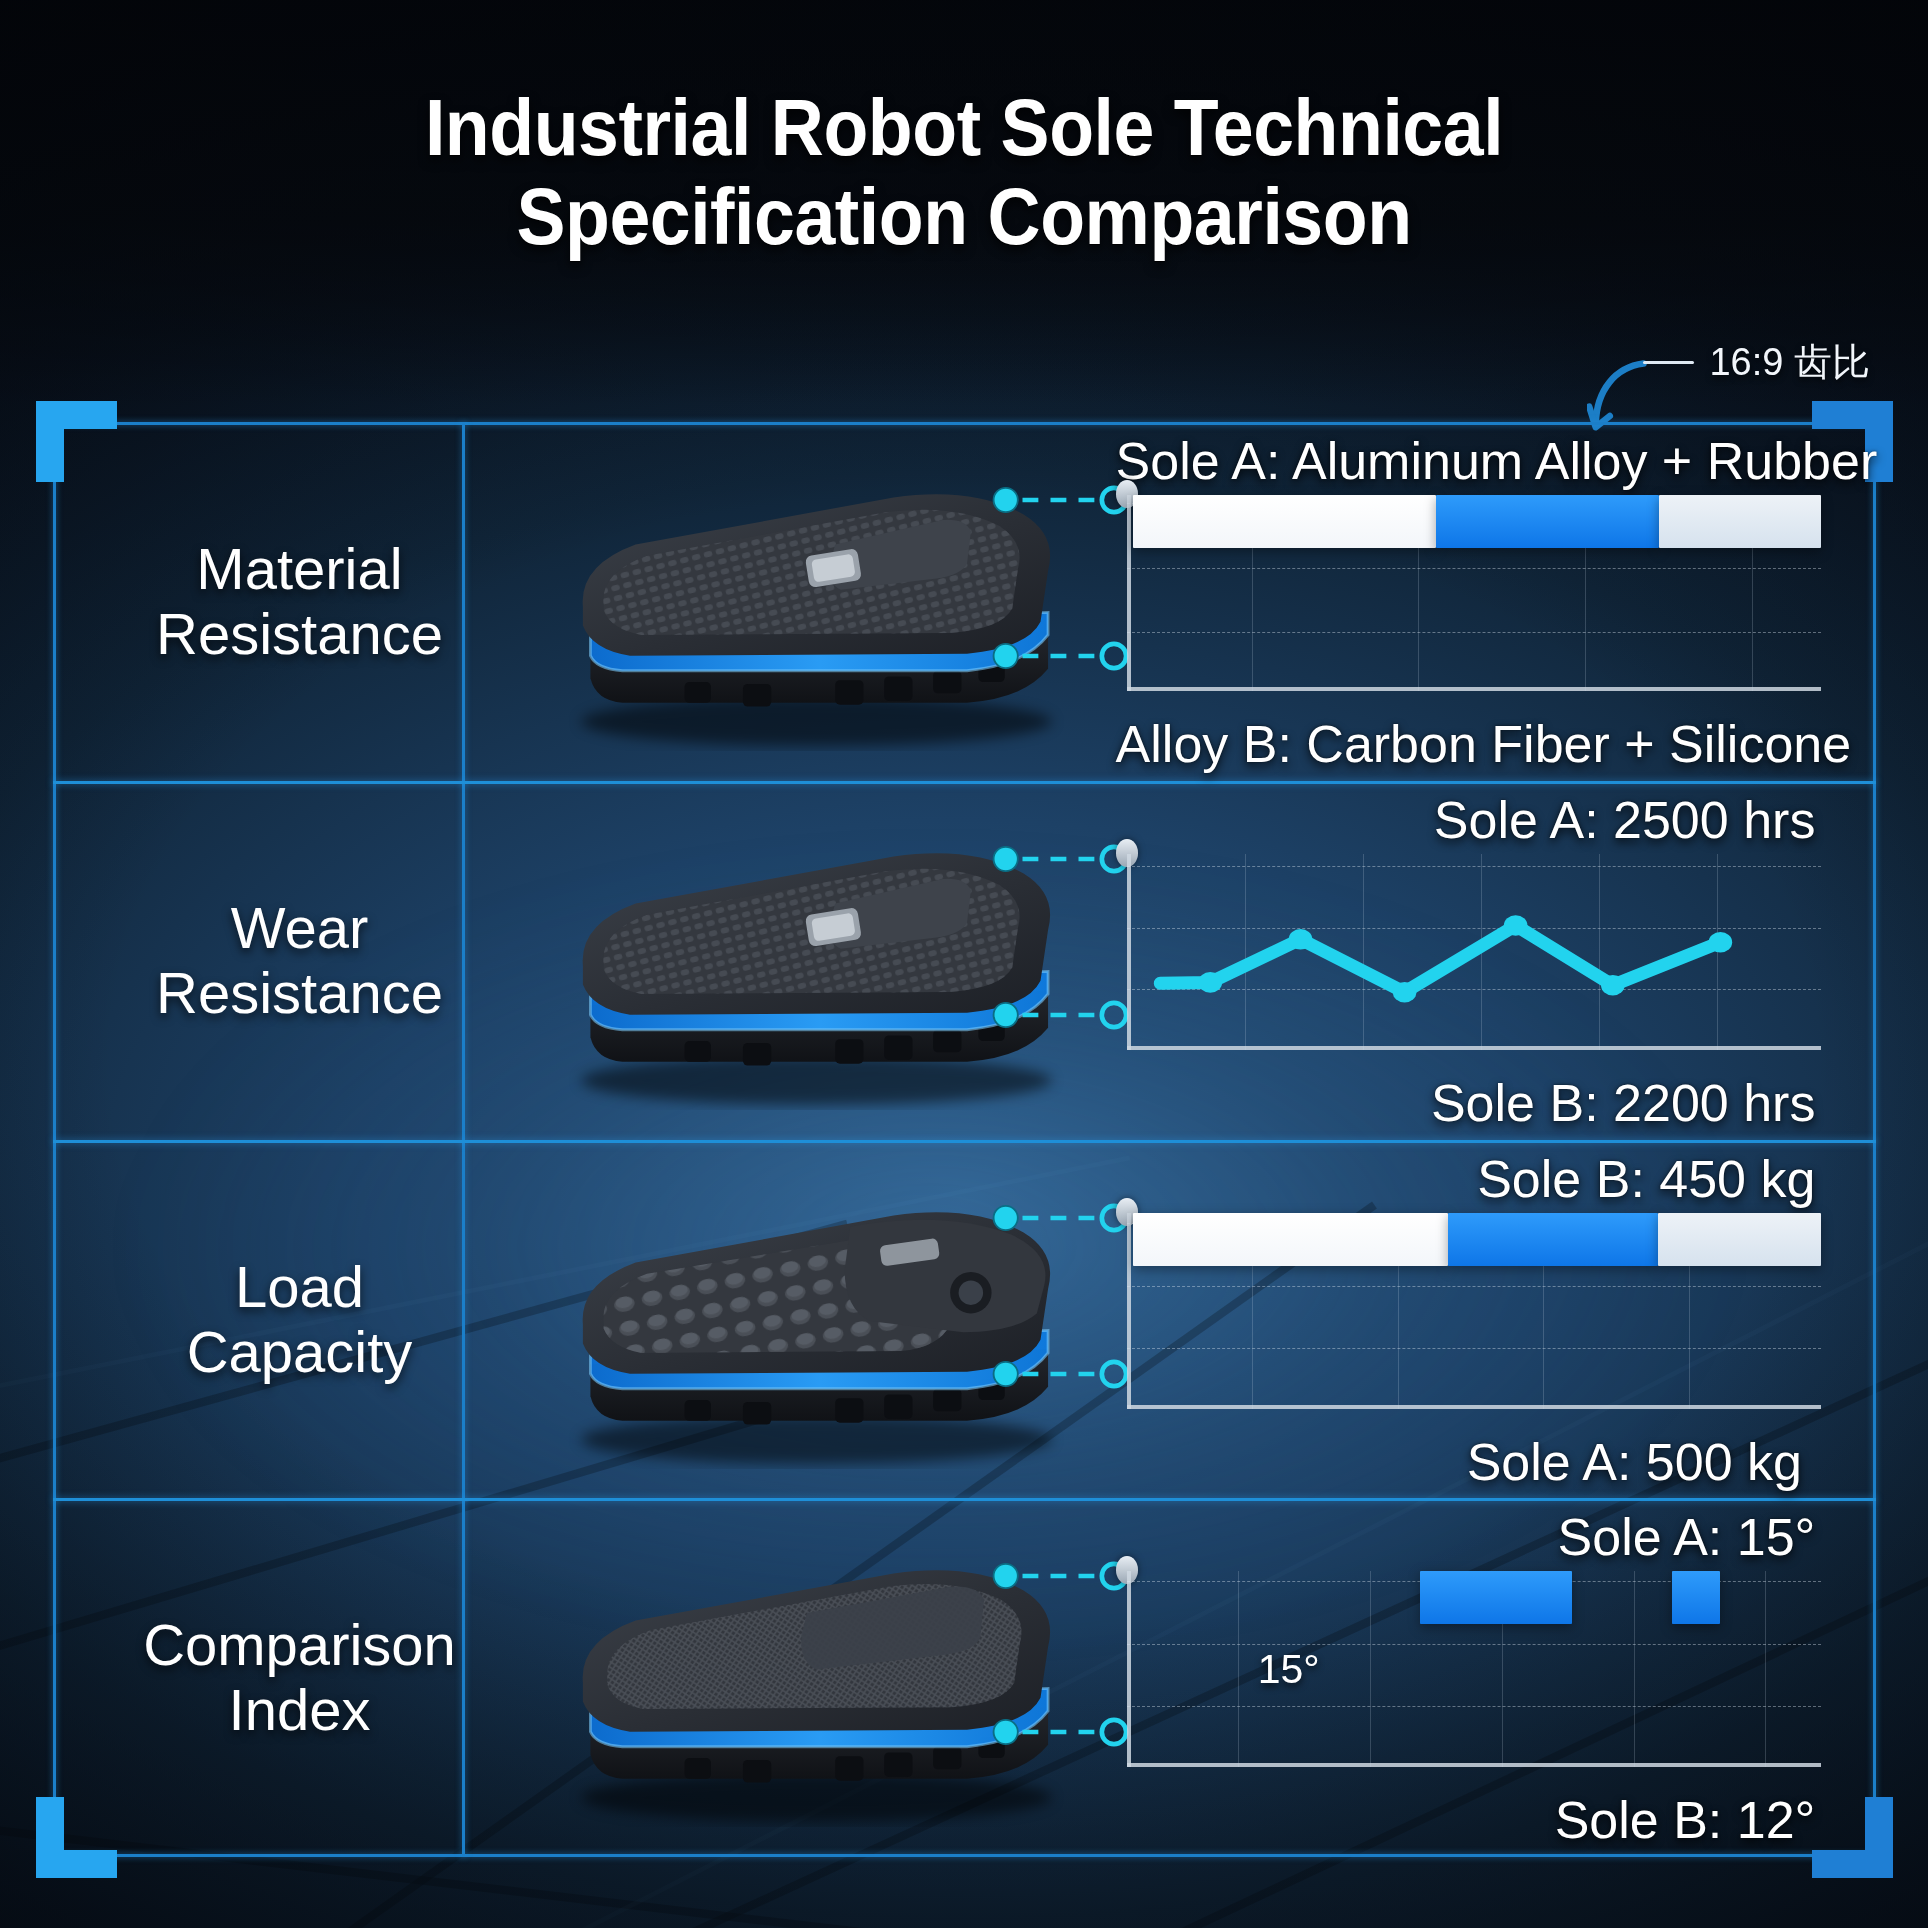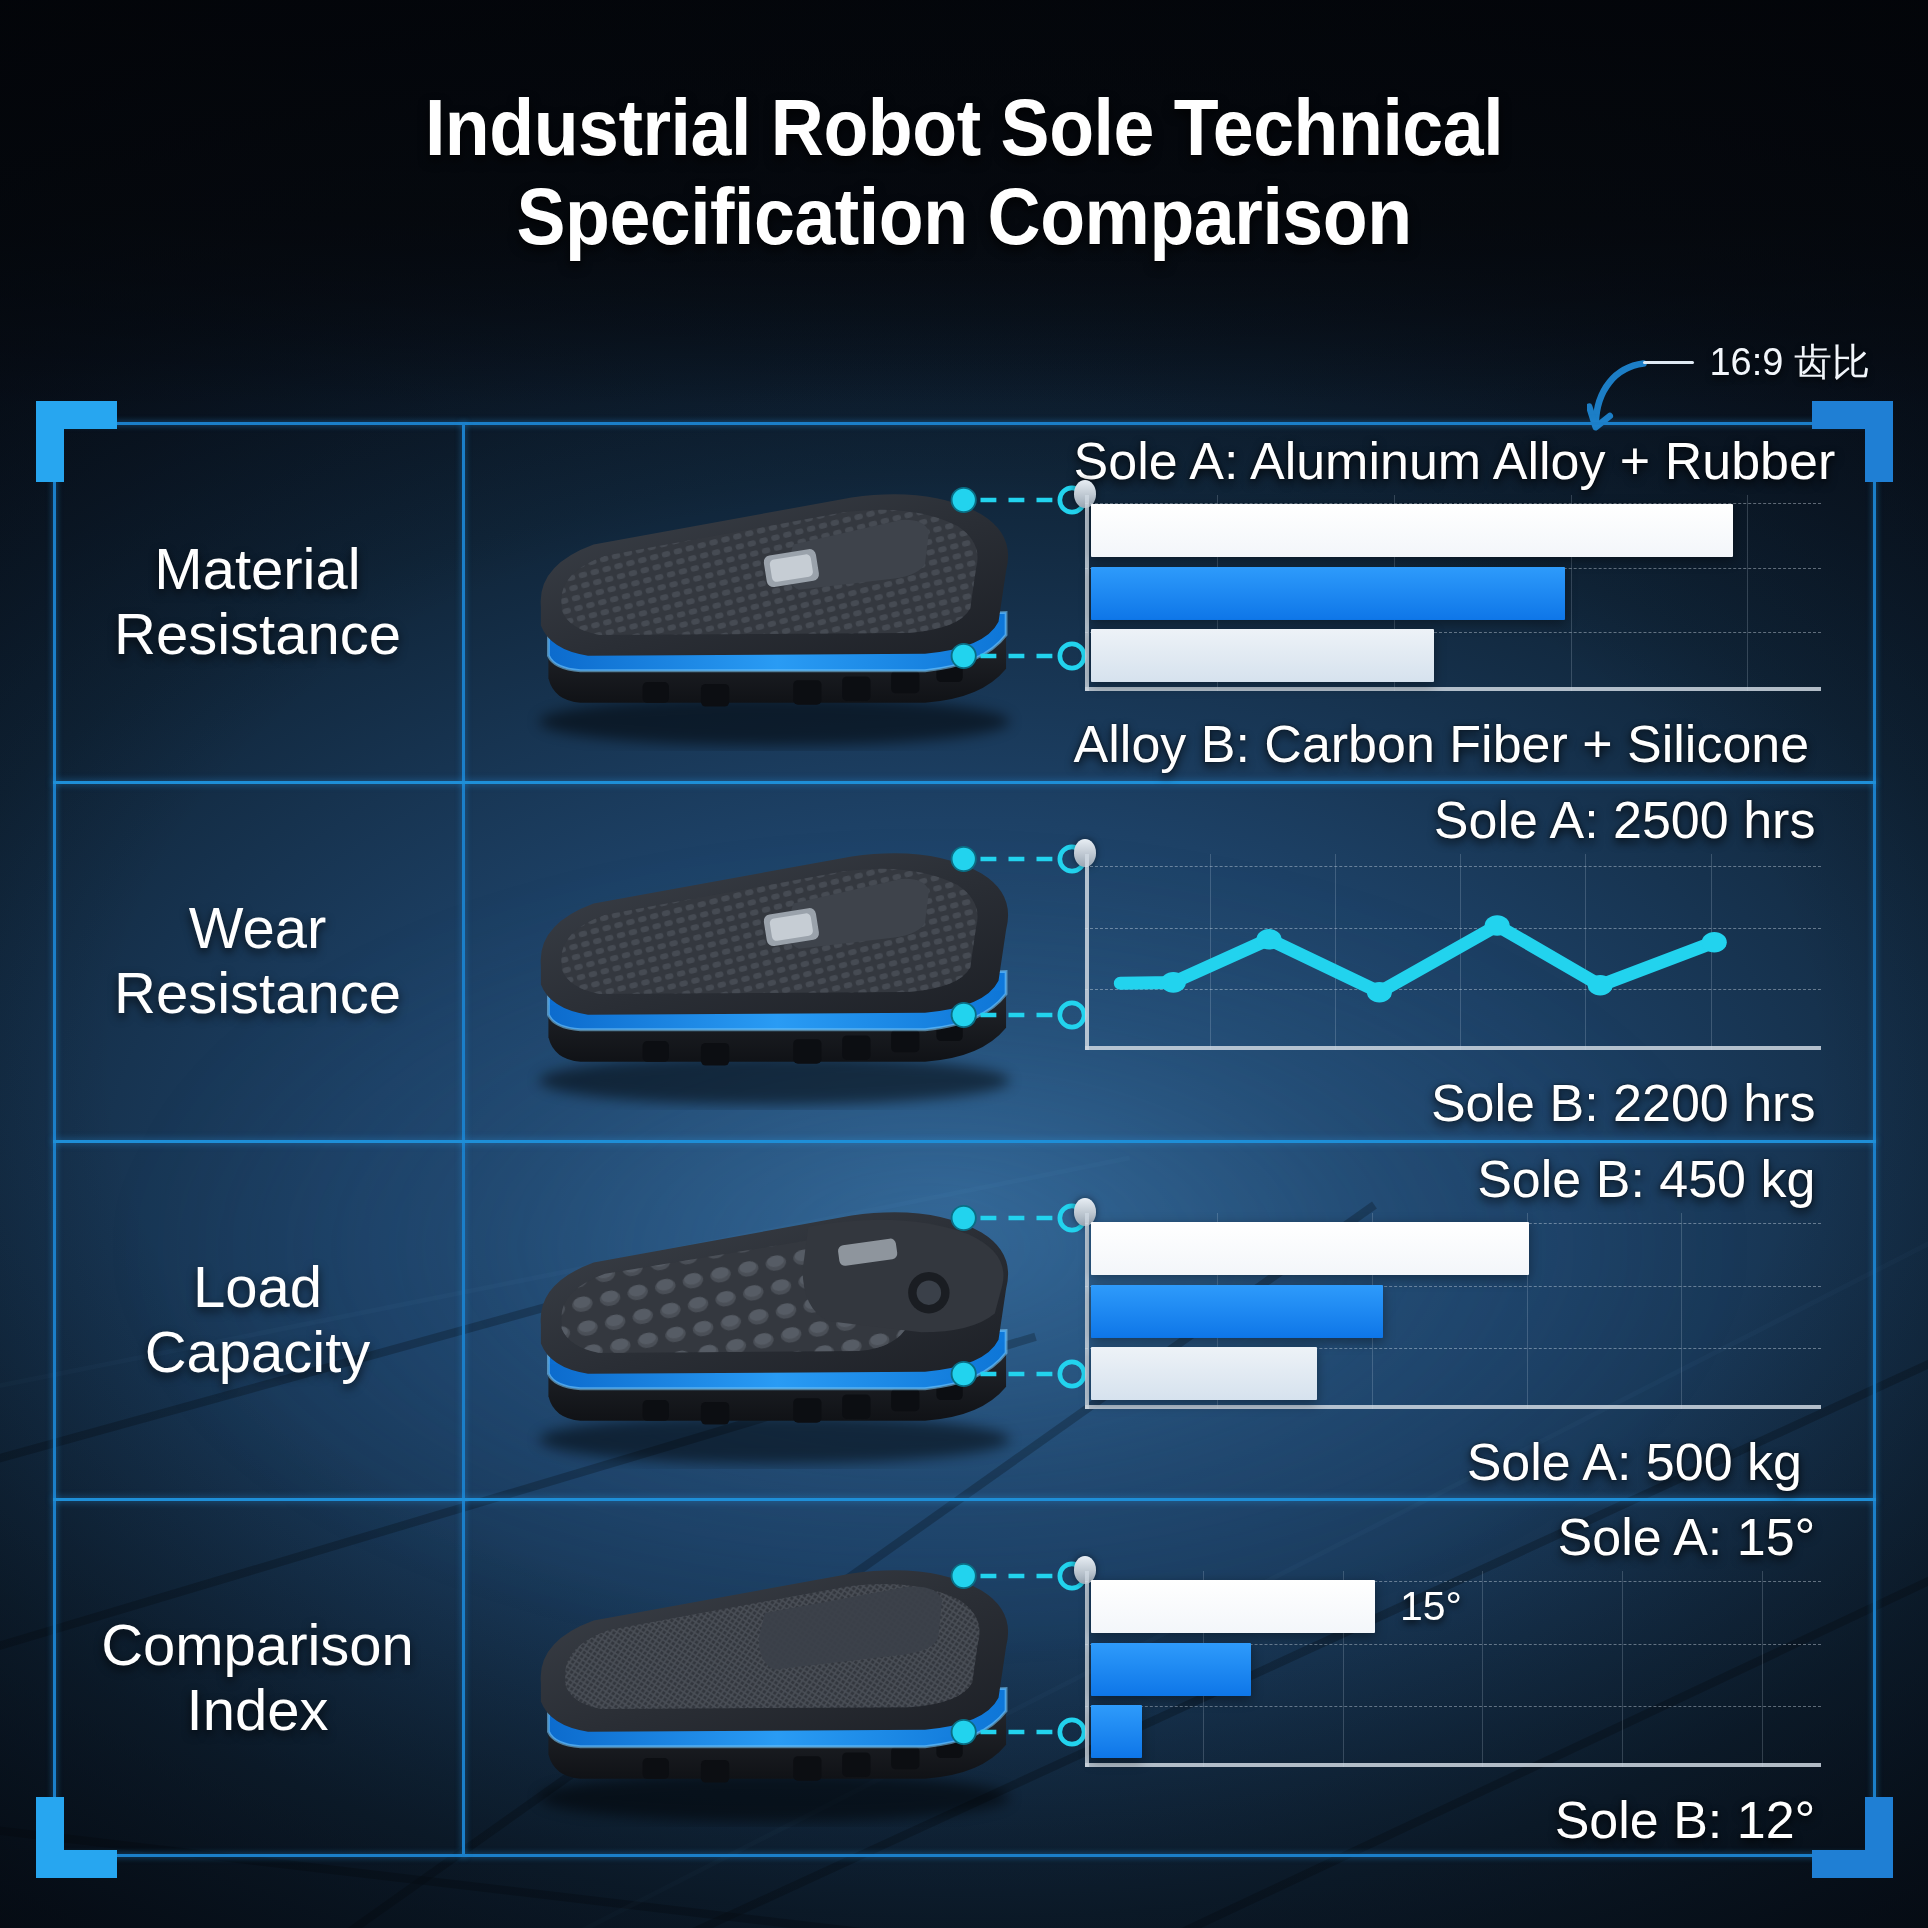--- a/index.html
+++ b/index.html
@@ -61,41 +61,41 @@
   .bracket.bl i.v{left:0;bottom:0;width:28px;height:81px;}
   .bracket.br{right:-17px;bottom:-21px;}
   .bracket.br i.h{right:0;bottom:0;width:81px;height:28px;}
   .bracket.br i.v{right:0;bottom:0;width:28px;height:81px;}
   .bracket.tl i,.bracket.bl i{background:#27a6f0;}
   .bracket.tr i,.bracket.br i{background:#1f7fd4;}
   
   .row{position:absolute;left:0;width:100%;display:flex;}
   .row-label{width:409px;flex:0 0 409px;display:flex;align-items:center;justify-content:center;
     text-align:center;color:#fff;font-size:58px;line-height:1.12;font-weight:400;
-    text-shadow:0 3.8px 9.4px rgba(0,0,0,.7);padding:12px 15px;}
+    text-shadow:0 3.8px 9.4px rgba(0,0,0,.7);padding:12px 15px;margin-left:42px;}
   .row-visual{flex:0 0 606px;position:relative;}
   .row-chart{flex:1 1 auto;position:relative;padding:0 55px 0 0;}
   
   .sole-wrap{position:absolute;left:0;top:0;width:100%;height:100%;}
   .sole-wrap svg{position:absolute;left:50%;top:50%;transform:translate(-50%,-50%);}
   
   .conn{position:absolute;pointer-events:none;}
   .conn svg{display:block;overflow:visible;}
   
   .chart-area{position:absolute;left:0;right:55px;top:0;bottom:0;}
   .chart-cap{position:absolute;color:#fff;font-size:52px;font-weight:400;white-space:nowrap;
     text-shadow:0 3.8px 9.4px rgba(0,0,0,.8),0 0 2.8px rgba(0,0,0,.6);}
   .cap-top{top:9.4px;}
   .cap-bot{bottom:7.5px;}
   .plot{position:absolute;left:17px;right:0;top:73px;bottom:90px;}
   .axis-v{position:absolute;left:0;top:0;width:3.8px;height:100%;background:#cfd8e2;opacity:.85;}
   .axis-h{position:absolute;left:0;bottom:0;width:100%;height:3.8px;background:#cfd8e2;opacity:.85;}
   .grid-h{position:absolute;left:0;width:100%;height:0;border-top:1.9px dashed rgba(222,232,242,.40);}
   .grid-v{position:absolute;top:0;height:100%;width:0;border-left:1.9px solid rgba(210,224,238,.20);}
-  .bars{position:absolute;left:5.6px;right:0;top:0;bottom:0;display:flex;flex-direction:column;justify-content:space-evenly;}
+  .bars{position:absolute;left:5.6px;right:0;top:0;bottom:0;display:flex;flex-direction:row;justify-content:space-evenly;}
   .bar{height:53px;border-radius:0.9px;}
   .bar.w{background:linear-gradient(180deg,#ffffff,#f3f6fa);box-shadow:0 3.8px 11.3px rgba(0,0,0,.35);}
   .bar.b{background:linear-gradient(180deg,#2e9bfb,#0e76e8);box-shadow:0 3.8px 11.3px rgba(0,0,0,.35);}
   .bar.p{background:linear-gradient(180deg,#edf2f7,#d6e2ee);box-shadow:0 3.8px 11.3px rgba(0,0,0,.35);}
   .bar-row{display:flex;align-items:center;}
   .bar-inline{color:#fff;font-size:41px;margin-left:24.5px;text-shadow:0 2.8px 7.5px rgba(0,0,0,.8);}
   .line-svg{position:absolute;inset:0;width:100%;height:100%;}
   .anchor-dot{position:absolute;width:22.6px;height:28px;border-radius:50%;
     background:linear-gradient(180deg,#e8eef4,#9aa7b4);box-shadow:0 0 7.5px rgba(0,0,0,.5);}
 </style>

